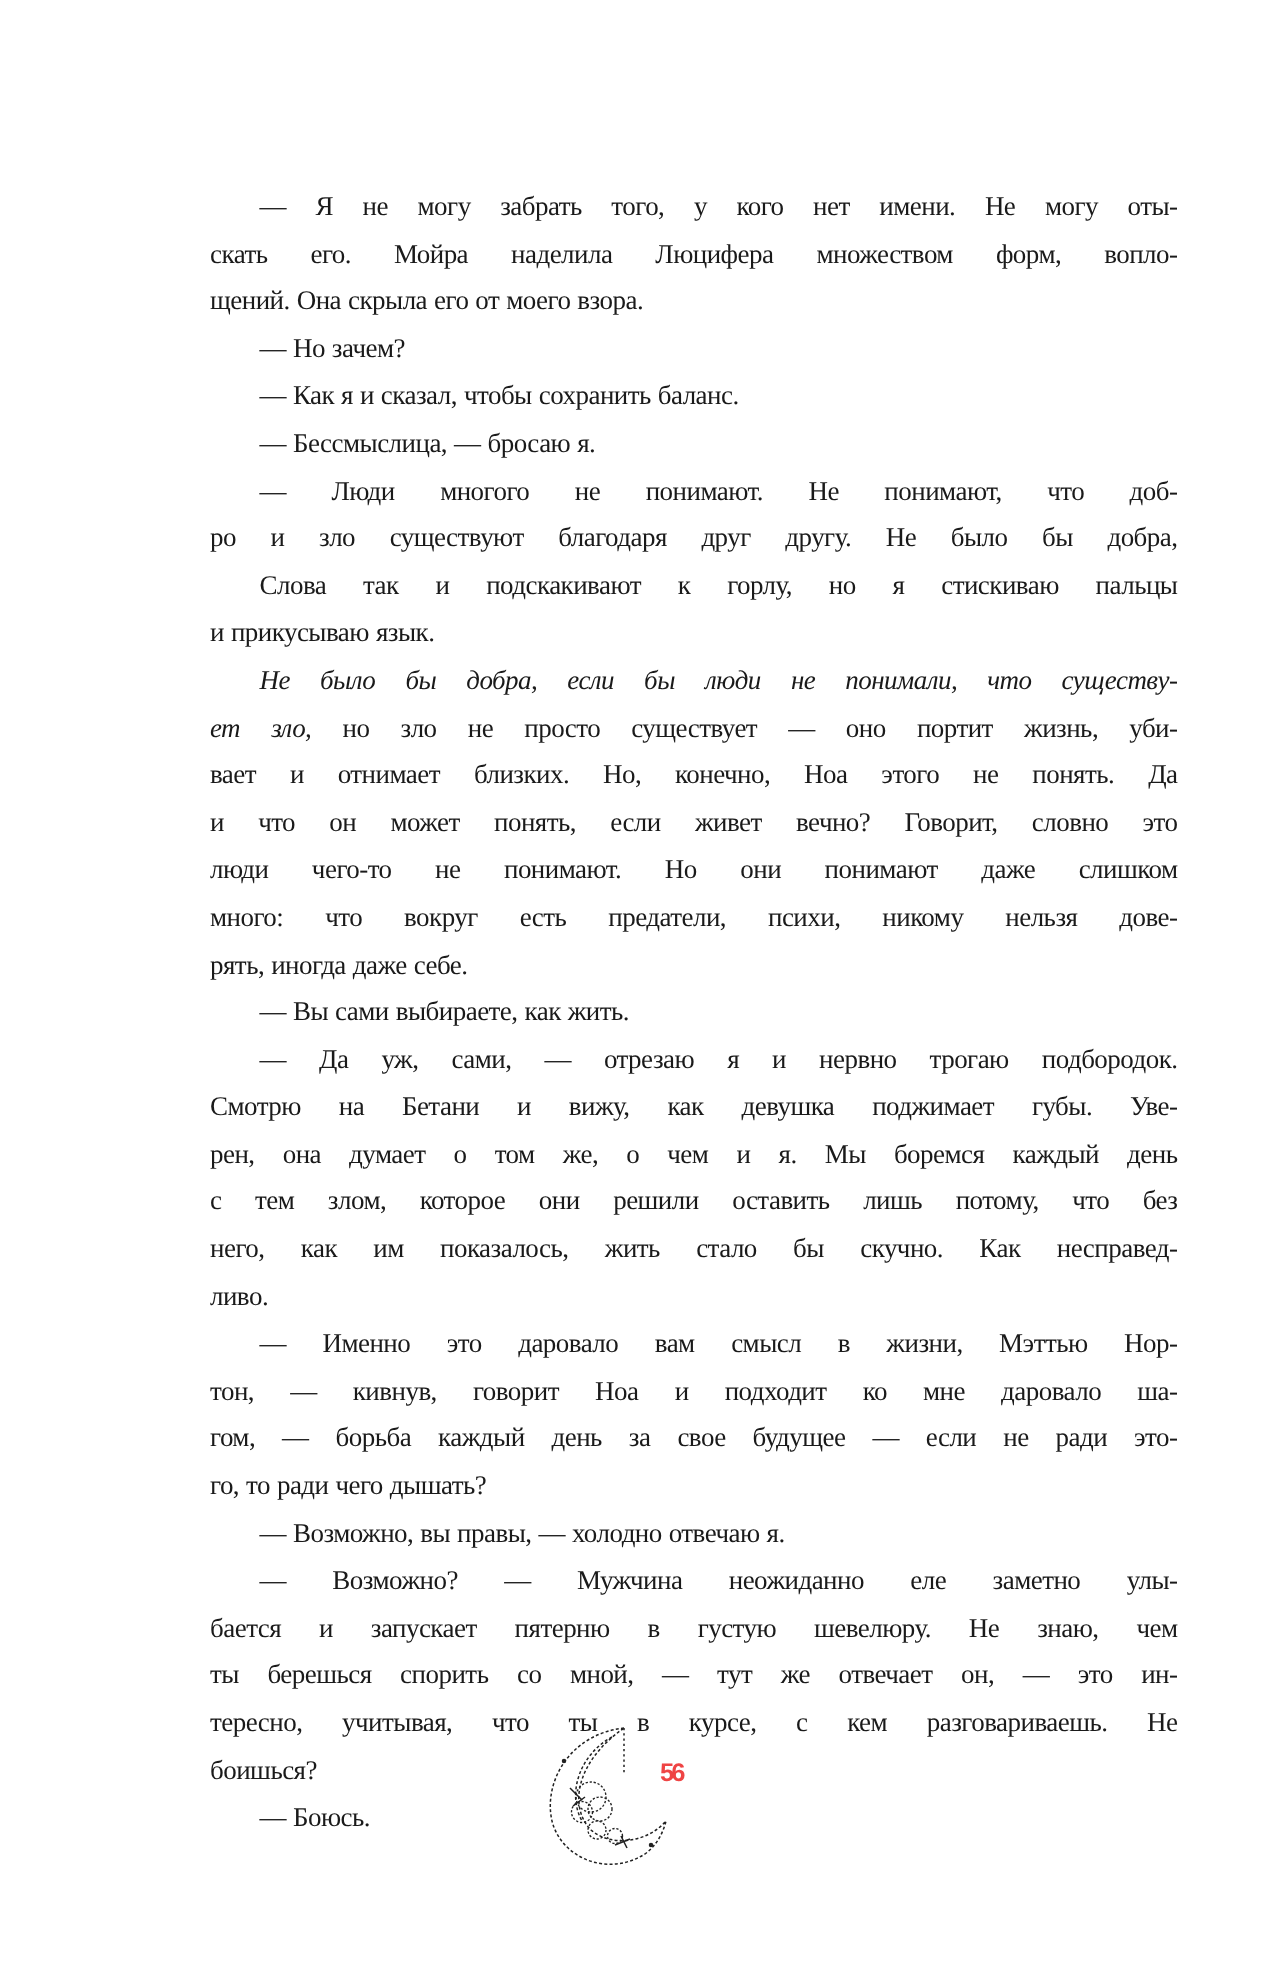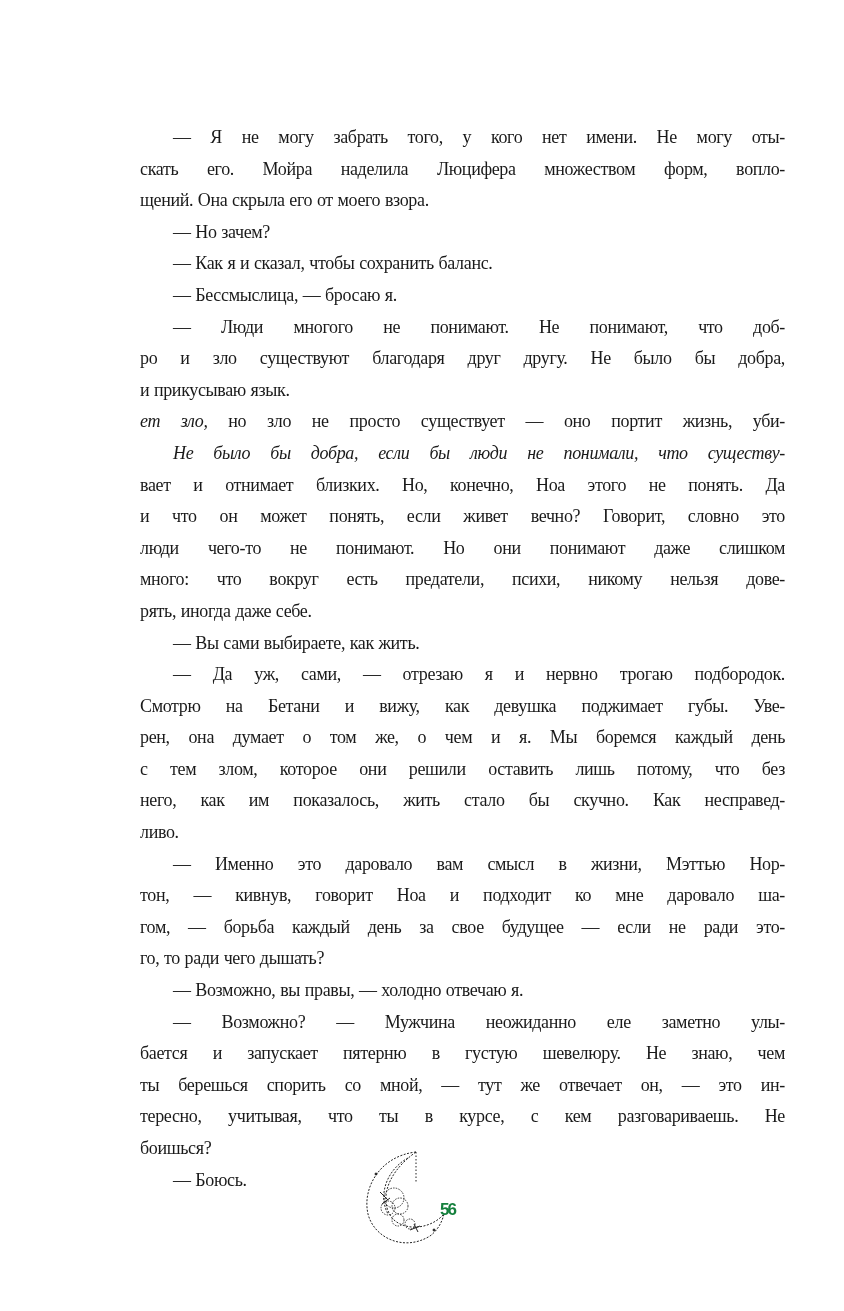--- a/index.html
+++ b/index.html
@@ -53,39 +53,39 @@
       height: 100px;
     }
     .page-number {
       position: absolute;
       left: 82px;
       top: 24px;
       font-family: "Liberation Sans", "DejaVu Sans", sans-serif;
       font-weight: bold;
       font-size: 17px;
       letter-spacing: -2px;
-      color: #15803d;
-      margin-top: 28px;
+      color: #ef4444;
     }
   </style>
 </head>
 <body>
 
 <div class="page-text" id="page-text">
     <span class="line indent"><span>— Я не могу забрать того, у кого нет имени. Не могу оты-</span></span>
     <span class="line"><span>скать его. Мойра наделила Люцифера множеством форм, вопло-</span></span>
     <span class="line last"><span>щений. Она скрыла его от моего взора.</span></span>
     <span class="line indent last"><span>— Но зачем?</span></span>
     <span class="line indent last"><span>— Как я и сказал, чтобы сохранить баланс.</span></span>
     <span class="line indent last"><span>— Бессмыслица, — бросаю я.</span></span>
     <span class="line indent"><span>— Люди многого не понимают. Не понимают, что доб-</span></span>
     <span class="line"><span>ро и зло существуют благодаря друг другу. Не было бы добра,</span></span>
+    <span class="line indent"><span>Слова так и подскакивают к горлу, но я стискиваю пальцы</span></span>
     <span class="line last"><span>и прикусываю язык.</span></span>
+    <span class="line indent"><i class="it">Не было бы добра, если бы люди не понимали, что существу-</i></span>
     <span class="line"><i class="it">ет зло,</i><span> но зло не просто существует — оно портит жизнь, уби-</span></span>
-    <span class="line indent"><i class="it">Не было бы добра, если бы люди не понимали, что существу-</i></span>
     <span class="line"><span>вает и отнимает близких. Но, конечно, Ноа этого не понять. Да</span></span>
     <span class="line"><span>и что он может понять, если живет вечно? Говорит, словно это</span></span>
     <span class="line"><span>люди чего-то не понимают. Но они понимают даже слишком</span></span>
     <span class="line"><span>много: что вокруг есть предатели, психи, никому нельзя дове-</span></span>
     <span class="line last"><span>рять, иногда даже себе.</span></span>
     <span class="line indent last"><span>— Вы сами выбираете, как жить.</span></span>
     <span class="line indent"><span>— Да уж, сами, — отрезаю я и нервно трогаю подбородок.</span></span>
     <span class="line"><span>Смотрю на Бетани и вижу, как девушка поджимает губы. Уве-</span></span>
     <span class="line"><span>рен, она думает о том же, о чем и я. Мы боремся каждый день</span></span>
     <span class="line"><span>с тем злом, которое они решили оставить лишь потому, что без</span></span>

